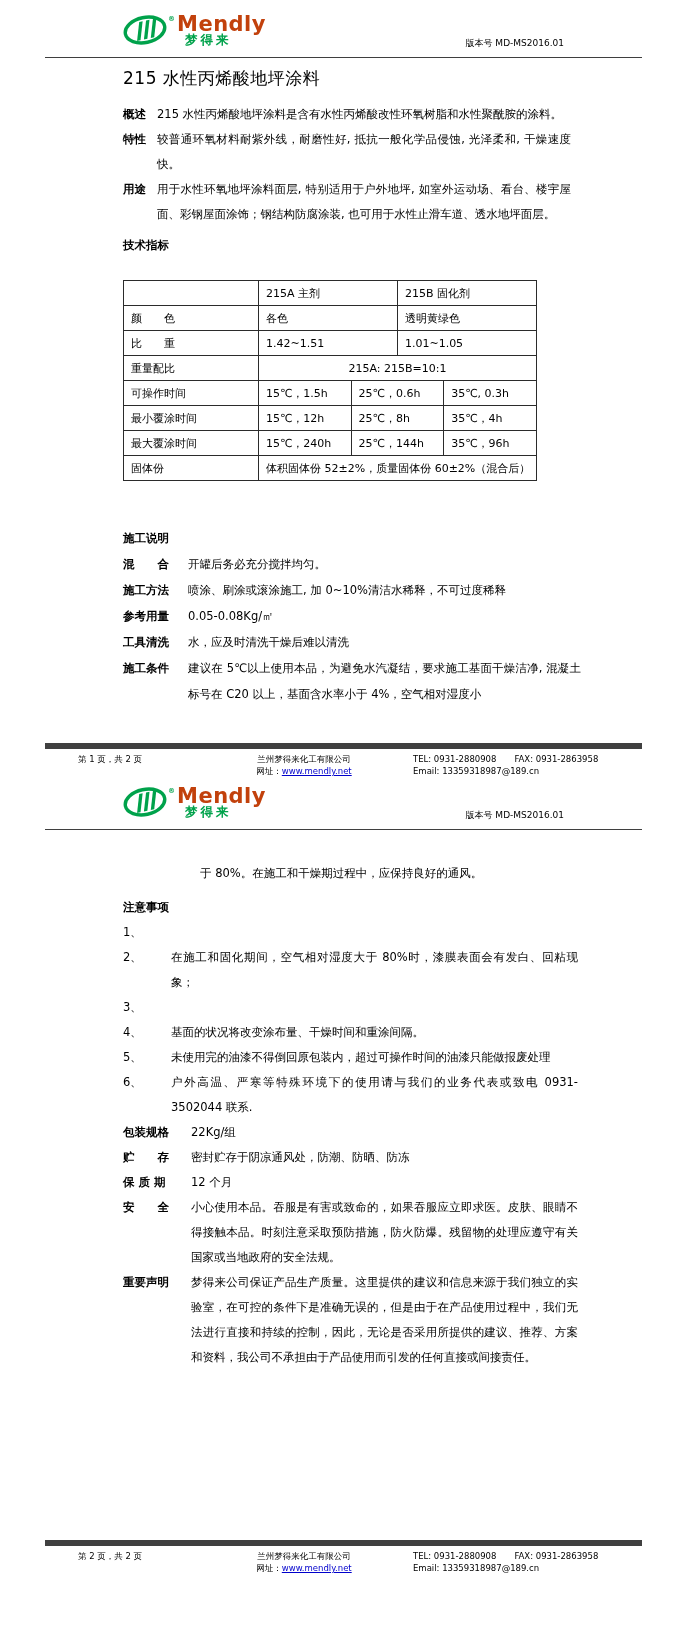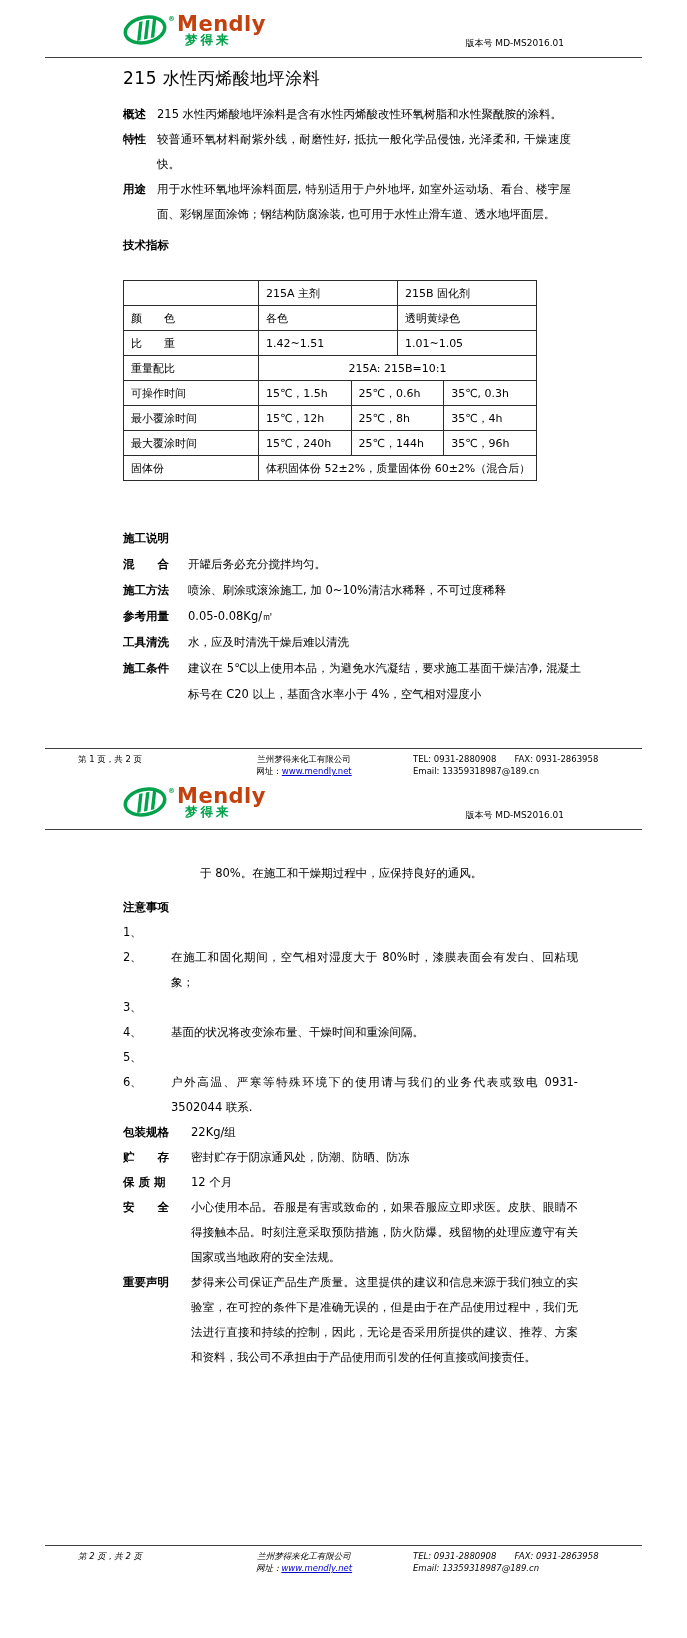--- a/index.html
+++ b/index.html
@@ -47,23 +47,23 @@
   
   .continuation { margin:33px 0 0 200px; font-size:11.5px; line-height:20px; }
   .note { display:flex; margin-left:123px; width:455px; font-size:11.5px; line-height:25px; }
   .note-num { width:48px; flex-shrink:0; }
   .note-text { flex:1; text-align:justify; }
   .info { display:flex; margin-left:123px; width:455px; font-size:11.5px; line-height:25px; }
   .info-label { width:68px; font-weight:bold; flex-shrink:0; }
   .info-text { flex:1; text-align:justify; }
 
   
-  .doc-footer { position:absolute; left:45px; right:45px; border-top:1px solid #404040; padding-top:4px; display:flex; font-size:8.5px; line-height:12px; }
+  .doc-footer { position:absolute; left:45px; right:45px; border-top:6px solid #404040; padding-top:4px; display:flex; font-size:8.5px; line-height:12px; }
   .page--first .doc-footer { bottom:3px; }
-  .page--second .doc-footer { bottom:64px;font-style:italic; }
+  .page--second .doc-footer { bottom:64px; }
   .f-page { width:150px; padding-left:33px; }
   .f-center { width:218px; text-align:center; }
   .f-right { flex:1; text-align:left; }
   .f-right .gap { display:inline-block; width:18px; }
   .link { color:#0000CC; text-decoration:underline; cursor:pointer; }
 </style>
 </head>
 <body>
 
 <div class="page page--first">
@@ -237,20 +237,21 @@
     </div>
     <div class="note">
       <span class="note-num">3、</span>
     </div>
     <div class="note">
       <span class="note-num">4、</span>
       <span class="note-text">基面的状况将改变涂布量、干燥时间和重涂间隔。</span>
     </div>
     <div class="note">
       <span class="note-num">5、</span>
+      <span class="note-text">未使用完的油漆不得倒回原包装内，超过可操作时间的油漆只能做报废处理</span>
     </div>
     <div class="note">
       <span class="note-num">6、</span>
       <span class="note-text">户外高温、严寒等特殊环境下的使用请与我们的业务代表或致电 0931-3502044 联系.</span>
     </div>
   </div>
 
   <div>
     <div class="info">
       <span class="info-label">包装规格</span>

